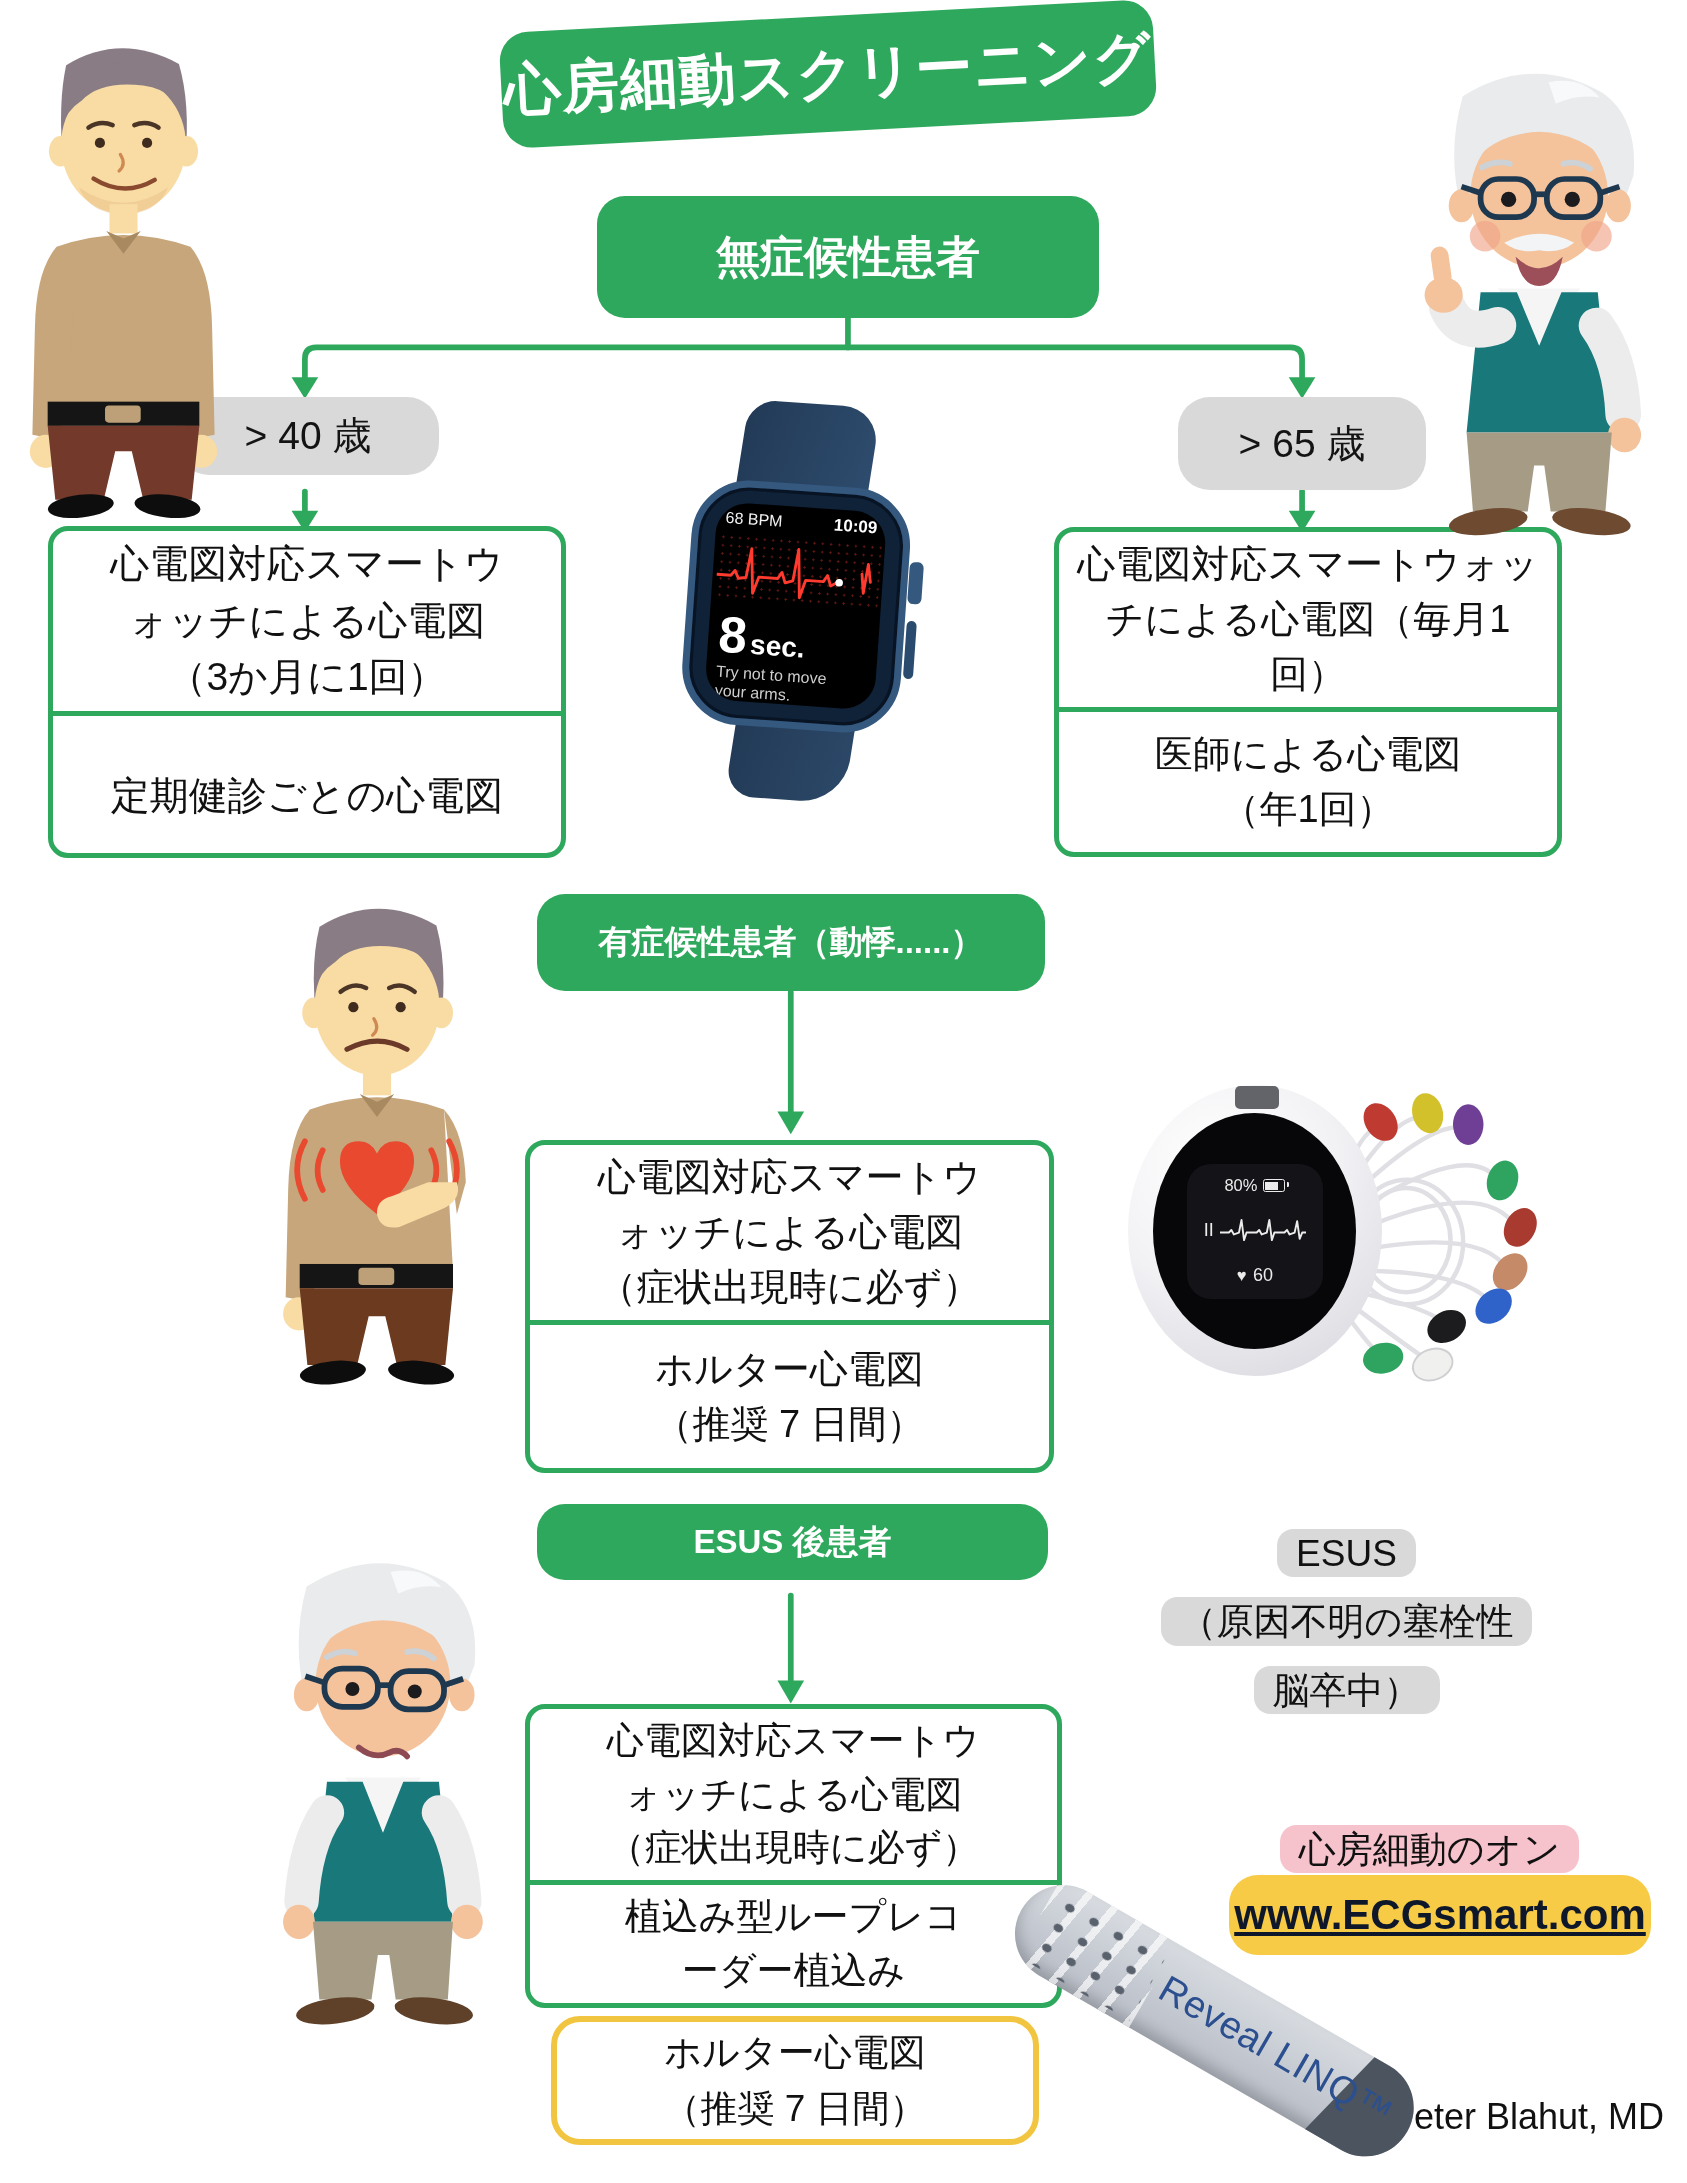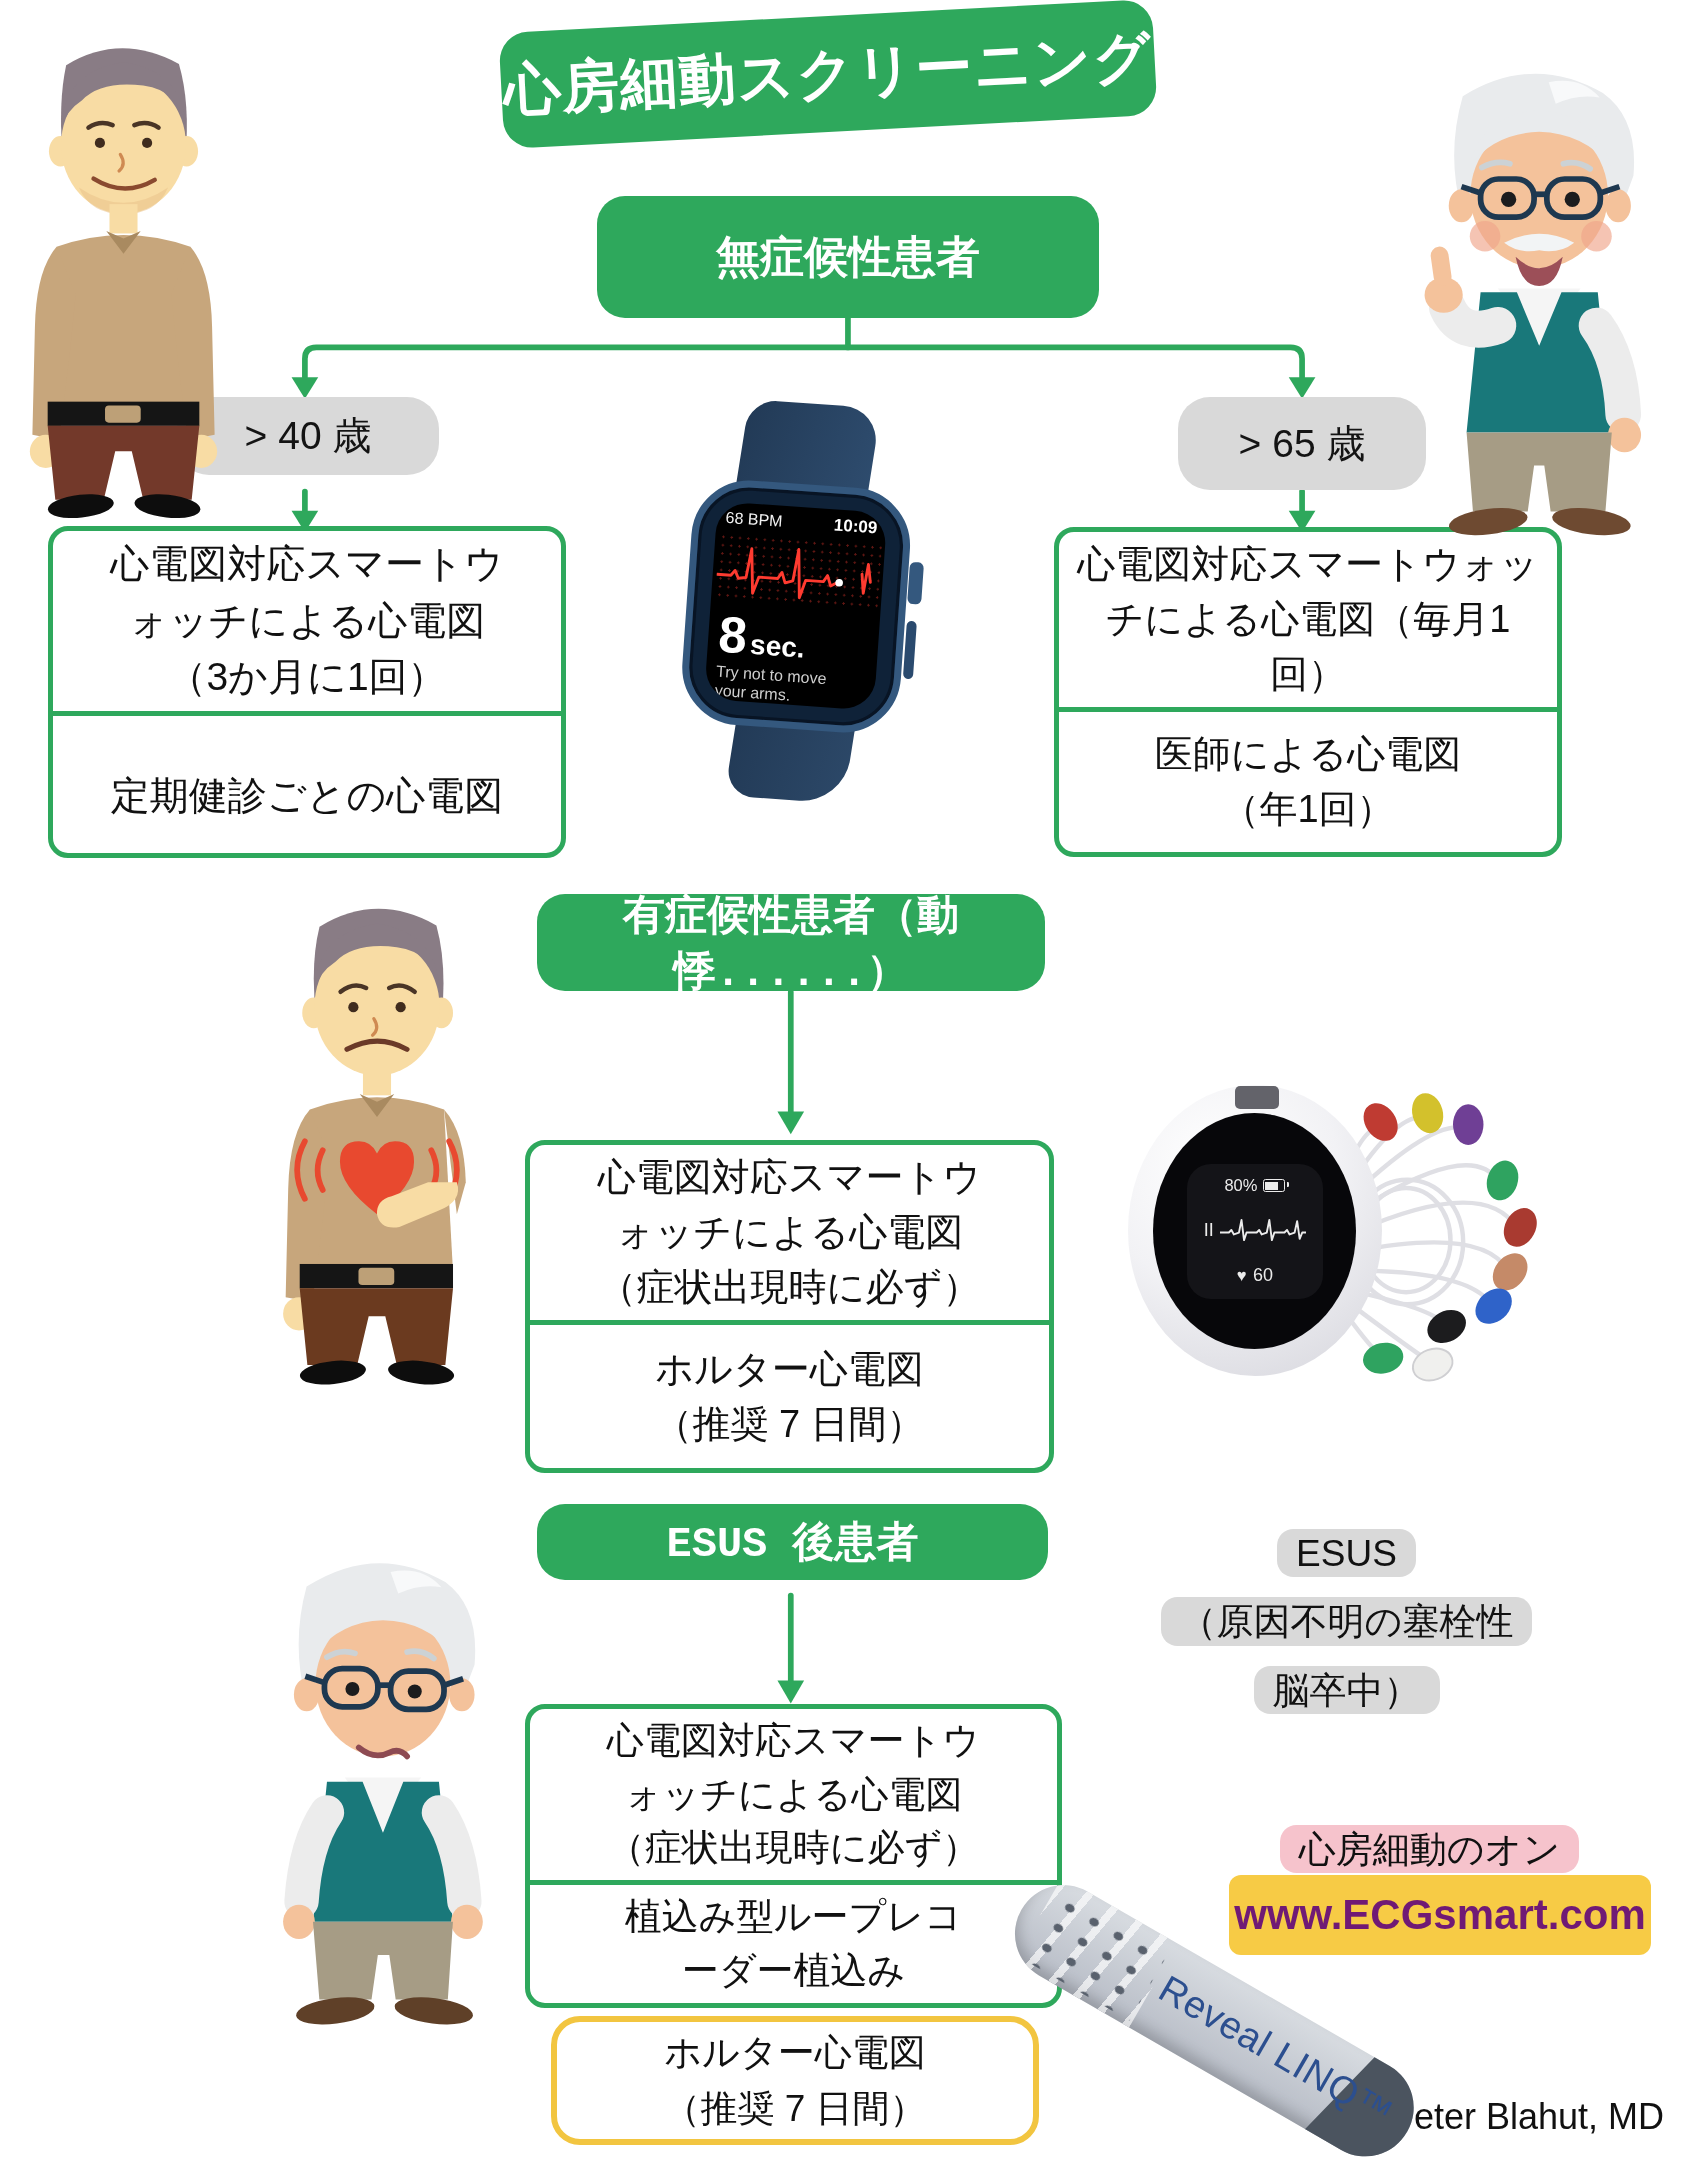--- a/index.html
+++ b/index.html
@@ -16,22 +16,22 @@
              white-space:pre-line;font-size:38px;line-height:1.45;padding:5.1px 16.5px;}
   .tbox .dvd{border-top:5.7px solid #2EA85C;height:0;}
   .ybox{position:absolute;background:#fff;border:6.4px solid #F2C540;border-radius:29px;
         display:flex;align-items:center;justify-content:center;text-align:center;
         white-space:pre-line;font-size:37px;line-height:1.5;box-sizing:border-box;}
   .callout{position:absolute;text-align:center;white-space:pre-line;font-size:37px;line-height:1.85;}
   .callout span{box-decoration-break:clone;-webkit-box-decoration-break:clone;
                 padding:3.8px 19px;border-radius:16.5px;}
   .gray-hl span{background:#D9D9D9;}
   .pink-hl span{background:#F6C3CC;}
-  .url-pill{position:absolute;background:#F7CB45;border-radius:12px;display:flex;align-items:center;
-            justify-content:center;font-size:42px;font-weight:600;color:#701a75;}
+  .url-pill{position:absolute;background:#F7CB45;border-radius:29px;display:flex;align-items:center;
+            justify-content:center;font-size:42px;font-weight:600;color:#0f172a;text-decoration:underline;}
   .credit{position:absolute;font-size:36px;color:#111;text-align:right;}
   
   svg.connectors{position:absolute;left:0;top:0;z-index:0;}
   .figure{position:absolute;z-index:2;}
   .figure svg{display:block;width:100%;height:100%;}
   
   .watch{position:absolute;left:654px;top:403px;width:286px;height:397px;transform:rotate(4deg);z-index:3;}
   .watch>div{position:absolute;}
   .wband-top{left:77px;top:0;width:132px;height:105px;background:linear-gradient(100deg,#223a56,#2e4c6e);
              border-radius:28px 38px 5.1px 5.1px;transform:skewX(-5deg);}
@@ -85,21 +85,21 @@
   .ilr-dots{left:21.6px;top:7.6px;width:127px;height:83px;
        background-image:radial-gradient(#59616d 4.4px,transparent 5.4px);
        background-size:28px 23px;background-position:5.1px 3.8px;}
   .ilr-tip{right:-11.4px;top:-3.8px;width:89px;height:108px;background:#4b545f;
        border-radius:0 51px 51px 0;transform:skewX(-14deg);}
   .ilr-label{left:160px;top:23px;font-size:38px;font-weight:500;color:#2c4f8f;letter-spacing:0.6px;}
   
   .title{left:501px;top:16px;width:654px;height:116px;font-size:57px;border-radius:29px;
          transform:rotate(-3deg);letter-spacing:1.3px;}
   .hdr{font-size:44px;}
-  .hdr2{font-size:42px;font-family:Liberation Mono, monospace;}
+  .hdr2{font-size:33px;}
   .cond{font-size:39px;}
 </style>
 </head>
 <body>
 
 <div class="canvas">
 
   <svg class="connectors" width="1687" height="2183" viewBox="0 0 2656 3437">
     <g stroke="#2EA85C" stroke-width="9" fill="none" stroke-linejoin="round" stroke-linecap="round">
       <path d="M1335 458 L1335 547"></path>

